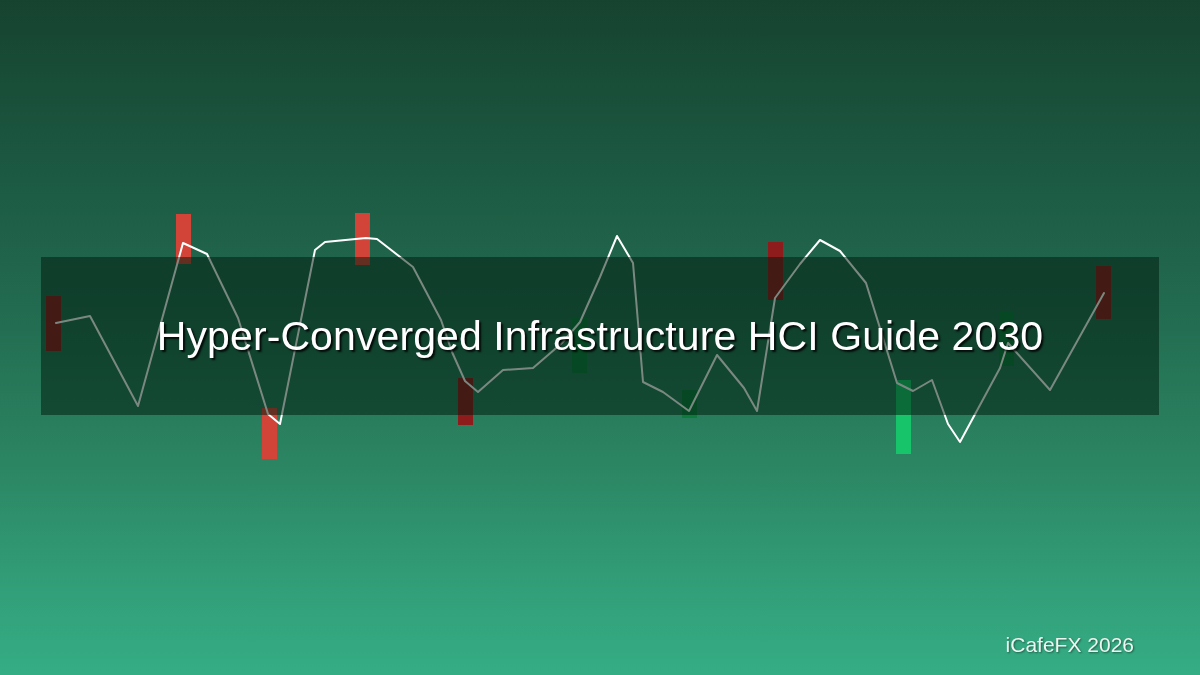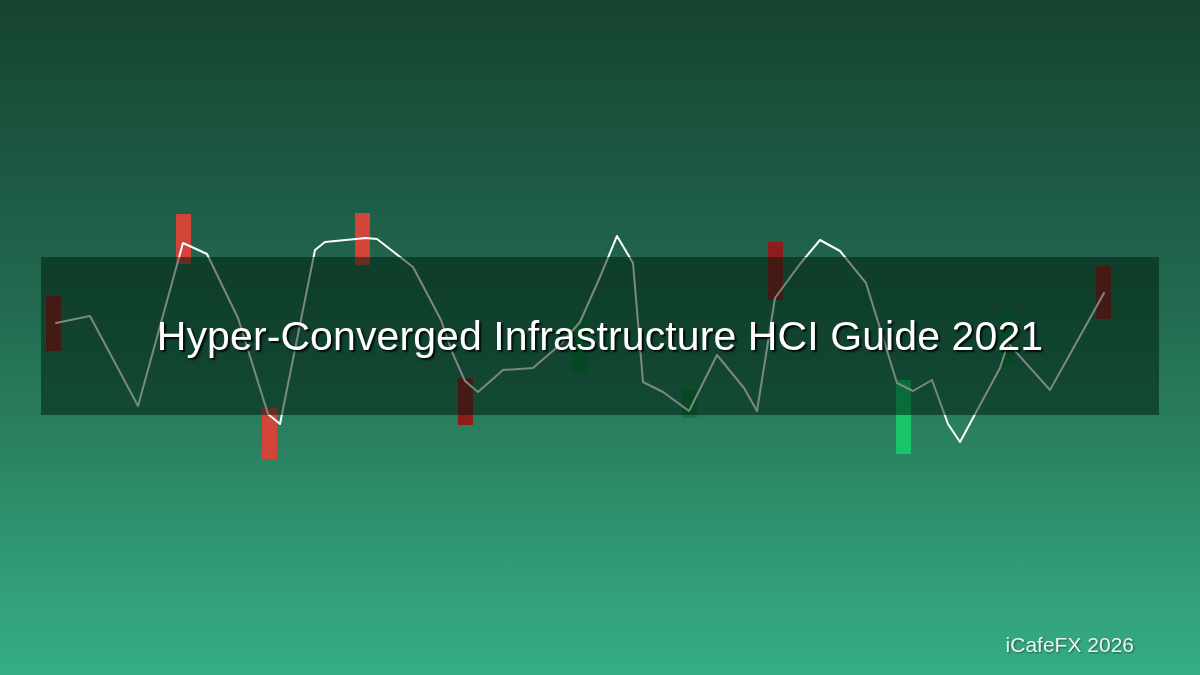--- a/index.html
+++ b/index.html
@@ -82,17 +82,17 @@
           <rect x="1096" y="266" width="15" height="53" fill="#8e1c1c"></rect>
         </g>
       <g id="line-group">
         <polyline id="price-polyline" fill="none" stroke="#ffffff" stroke-width="2" stroke-linejoin="round" stroke-linecap="round" points="56,323 90,316 138,406 183,243 207,254 238,318 268,414 280,424 315,250 325,242 366,238 377,239 413,267 441,320 452,352 465,381 478,392 503,370 533,368 562,343 580,322 600,277 617,236 633,263 643,382 663,392 689,411 717,355 744,388 757,411 775,298 800,264 820,240 840,251 866,283 897,383 913,391 932,380 948,424 960,442 1000,368 1008,343 1050,390 1104,293"></polyline>
       </g>
     </svg>
   </div>
 
   <div id="title-band" style="left: 41px; top: 257px; width: 1118px; height: 158px; background: rgba(0, 26, 14, 0.52);"></div>
 
-  <div id="title-text" style="left: 41px; top: 257px; width: 1118px; height: 158px;">Hyper-Converged Infrastructure HCI Guide 2021</div>
+  <div id="title-text" style="left: 41px; top: 257px; width: 1118px; height: 158px;">Hyper-Converged Infrastructure HCI Guide 2030</div>
 
   <div id="footer-text">iCafeFX 2026</div>
 
 </div>
 
 </body></html>

